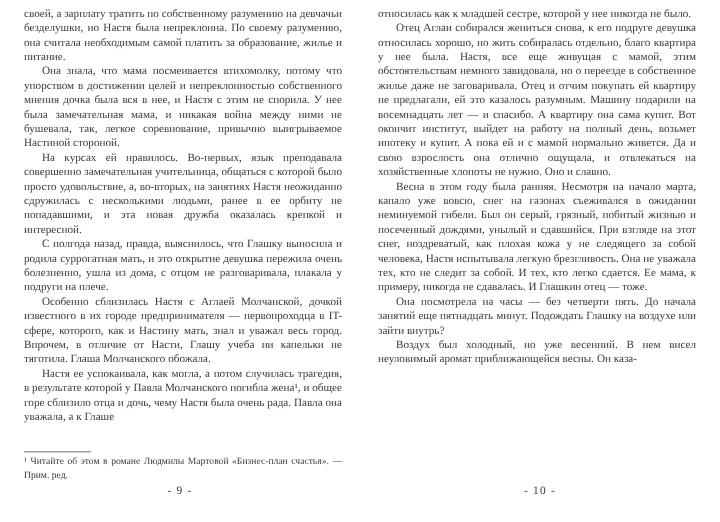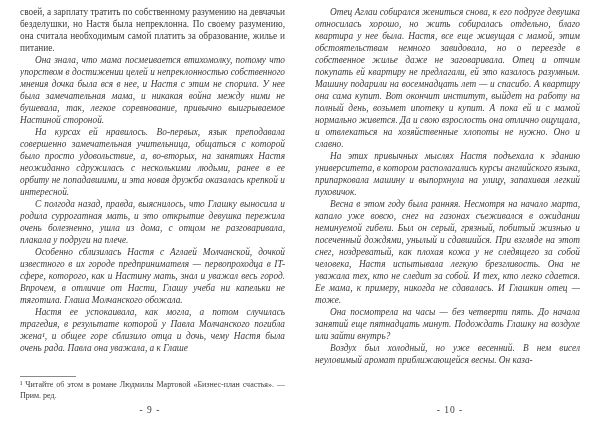--- a/index.html
+++ b/index.html
@@ -31,21 +31,21 @@
     font-size: 9.3px;
     line-height: 12px;
     text-align: justify;
     hyphens: auto;
     -webkit-hyphens: auto;
     overflow: hidden;
     max-height: 392px;
   }
   .page-left .text-block { max-height: 352px; }
   .para { text-indent: 0; }
-  .para.indent { text-indent: 15px; font-style: italic; }
+  .para.indent { text-indent: 15px; }
   .footnote-area {
     margin-top: auto;
   }
   .footnote-rule {
     width: 56px;
     border-top: 1px solid #8a8a8a;
     margin-bottom: 3px;
   }
   .footnote {
     font-size: 8px;
@@ -79,22 +79,22 @@
       </div>
     <div class="footnote-area">
       <div class="footnote-rule"></div>
       <div class="footnote">¹ Читайте об этом в романе Людмилы Мартовой «Бизнес-план счастья». — Прим. ред.</div>
     </div>
     <div class="page-number">- 9 -</div>
   </div>
 
   <div class="page page-right">
     <div class="text-block">
+        <p class="para">относилась как к младшей сестре, которой у нее никогда не было.</p>
         <p class="para indent">Отец Аглаи собирался жениться снова, к его подруге девушка относилась хорошо, но жить собиралась отдельно, благо квартира у нее была. Настя, все еще живущая с мамой, этим обстоятельствам немного завидовала, но о переезде в собственное жилье даже не заговаривала. Отец и отчим покупать ей квартиру не предлагали, ей это казалось разумным. Машину подарили на восемнадцать лет — и спасибо. А квартиру она сама купит. Вот окончит институт, выйдет на работу на полный день, возьмет ипотеку и купит. А пока ей и с мамой нормально живется. Да и свою взрослость она отлично ощущала, и отвлекаться на хозяйственные хлопоты не нужно. Оно и славно.</p>
-        <p class="para indent">На этих привычных мыслях Настя подъехала к зданию университета, в котором располагались курсы английского языка, припарковала машину и выпорхнула на улицу, запахивая легкий пуховичок.</p>
         <p class="para indent">Весна в этом году была ранняя. Несмотря на начало марта, капало уже вовсю, снег на газонах съеживался в ожидании неминуемой гибели. Был он серый, грязный, побитый жизнью и посеченный дождями, унылый и сдавшийся. При взгляде на этот снег, ноздреватый, как плохая кожа у не следящего за собой человека, Настя испытывала легкую брезгливость. Она не уважала тех, кто не следит за собой. И тех, кто легко сдается. Ее мама, к примеру, никогда не сдавалась. И Глашкин отец — тоже.</p>
         <p class="para indent">Она посмотрела на часы — без четверти пять. До начала занятий еще пятнадцать минут. Подождать Глашку на воздухе или зайти внутрь?</p>
         <p class="para indent">Воздух был холодный, но уже весенний. В нем висел неуловимый аромат приближающейся весны. Он каза-</p>
       </div>
     <div class="page-number">- 10 -</div>
   </div>
 
 </div>
 
 </body></html>

